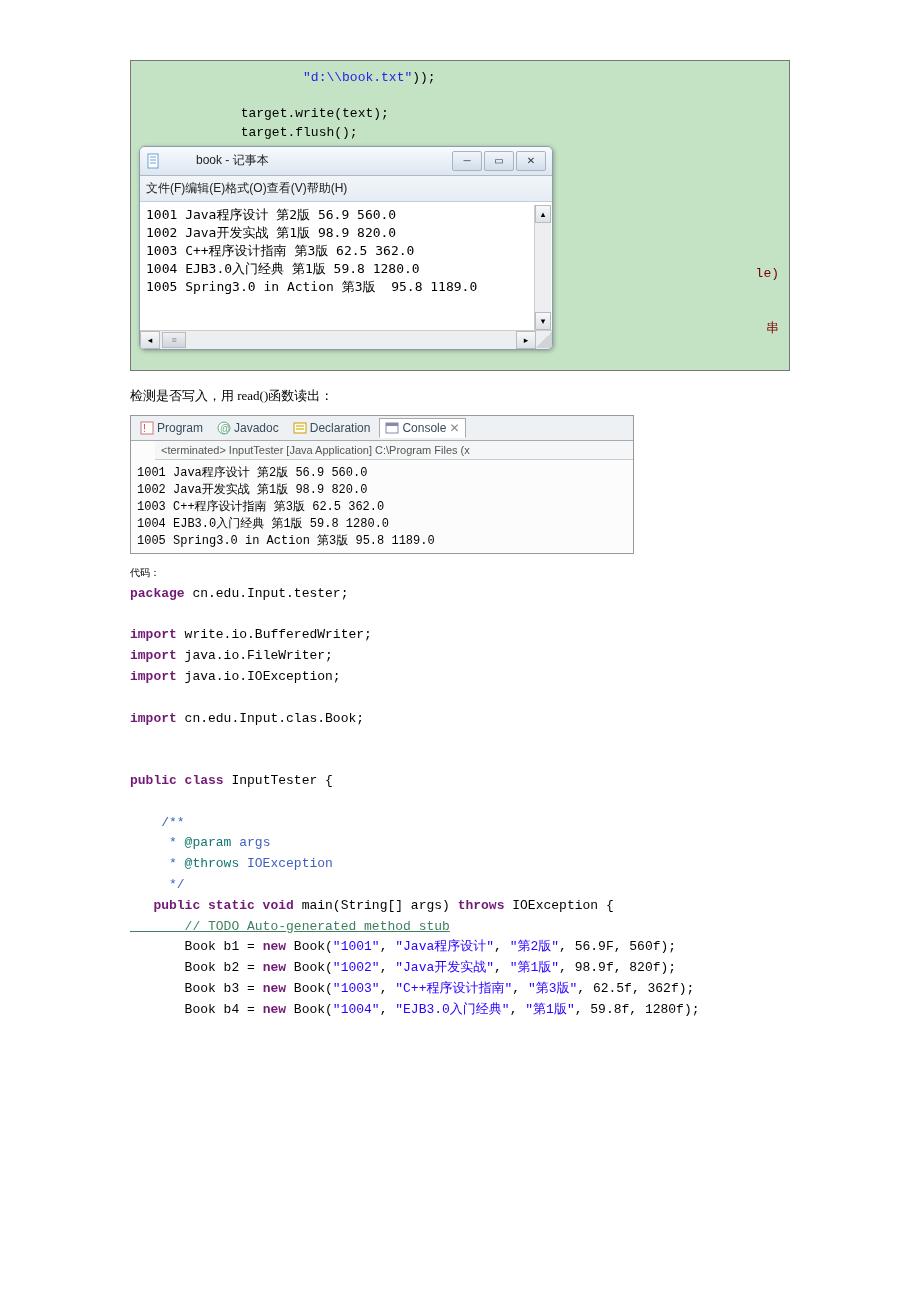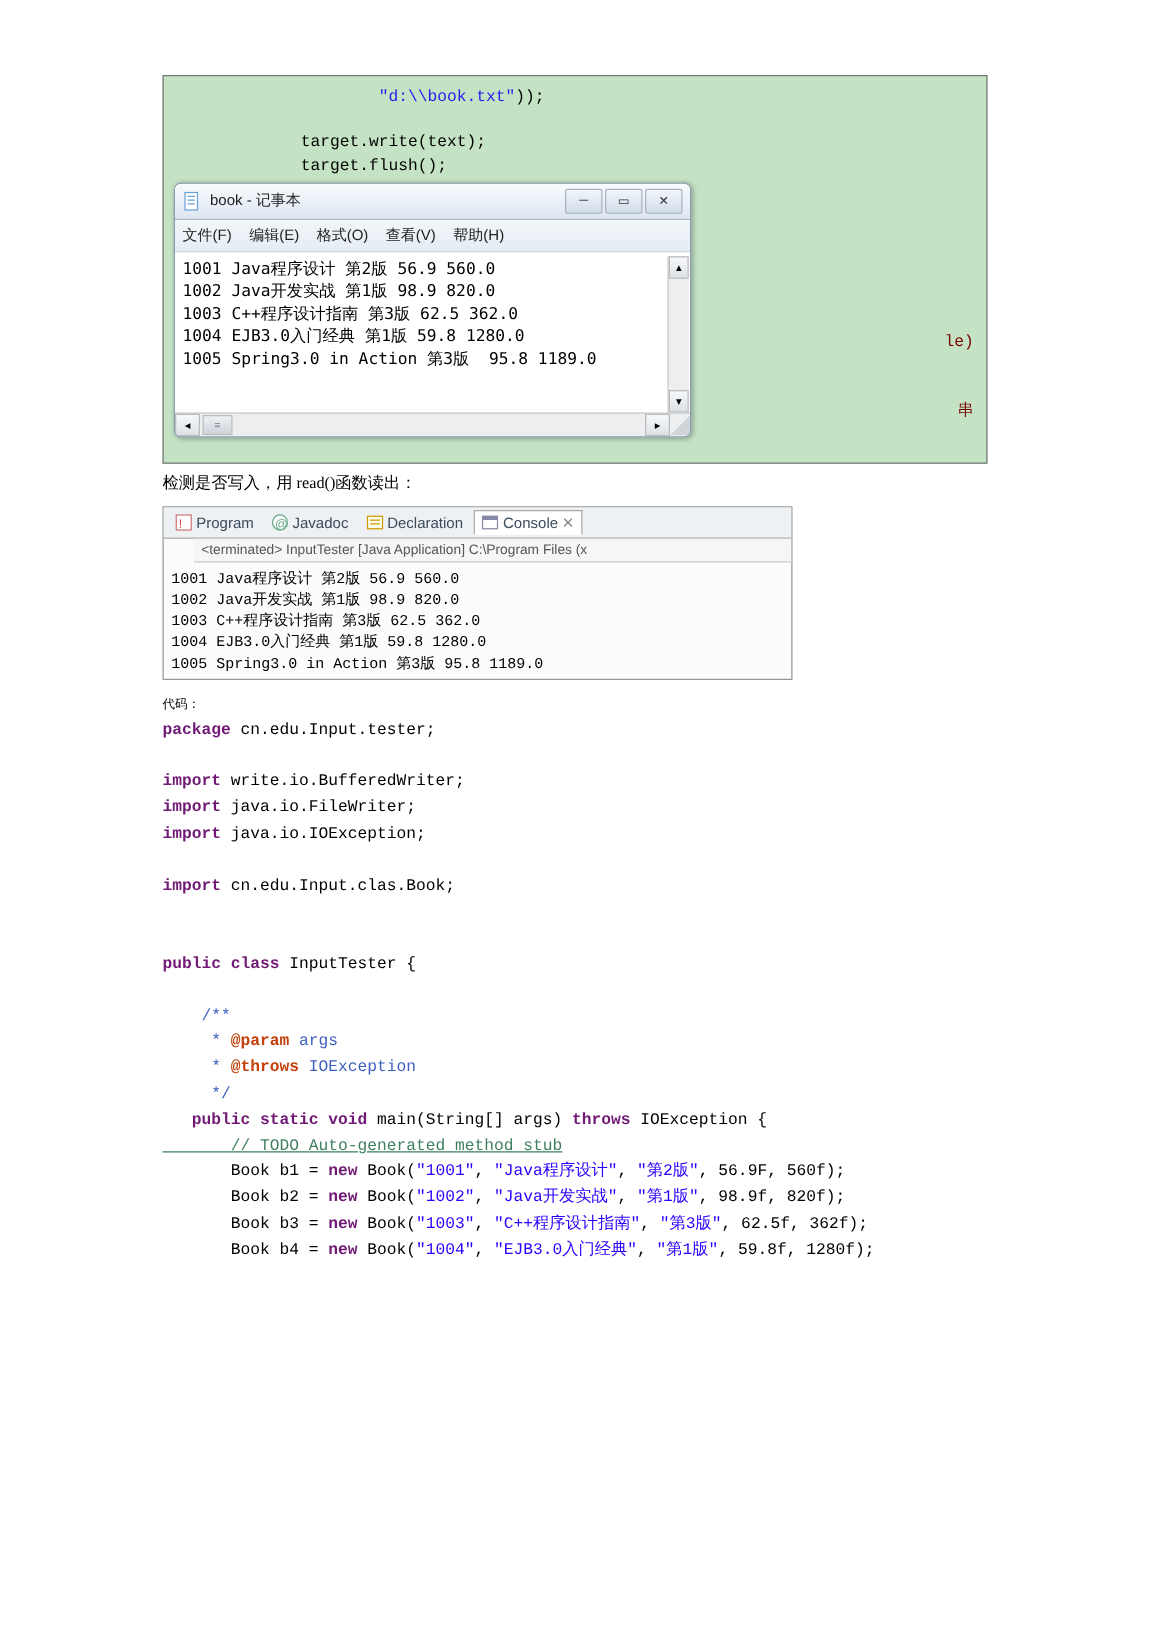--- a/index.html
+++ b/index.html
@@ -1,50 +1,50 @@
 <!DOCTYPE html>
 <html><head>
   <meta charset="utf-8">
   <style>
     body { font-family: "SimSun", serif; margin: 0; padding: 60px 130px; background: #fff; width: 920px; box-sizing: border-box; font-size: 13px; }
     .editor-bg { background: #c4e2c4; border: 1px solid #777; padding: 8px 0 16px 0; position: relative; }
     .code-behind { font-family: "Courier New", monospace; color: #000; white-space: pre; padding: 0 16px; line-height: 1.4; }
     .code-behind .str { color: #2424ed; }
     .notepad-window { position: relative; margin: 4px 8px; background: linear-gradient(#fdfdfd,#e8eef5); border: 1px solid #8a9db0; border-radius: 6px; box-shadow: 1px 1px 4px rgba(0,0,0,0.3); width: 412px; overflow: hidden; }
-    .titlebar { display: flex; align-items: center; padding: 4px 6px; background: linear-gradient(#f8fbfe,#dde6f0); border-bottom: 1px solid #b0b8c2; }
+    .titlebar { display: flex; align-items: center; padding: 4px 6px; background: linear-gradient(#f8fbfe,#dde6f0); border-bottom: 1px solid #b0b8c2; gap: 28px; }
     .titlebar .icon { width: 16px; height: 16px; display: inline-flex; margin-right: 6px; }
     .titlebar .title { flex: 1; font-family: "Microsoft YaHei", sans-serif; font-size: 12px; color: #222; }
     .winbtn-group { display: flex; gap: 2px; }
     .winbtn { width: 28px; height: 18px; background: linear-gradient(#f2f6fb,#d2dde9); border: 1px solid #a8b3c0; border-radius: 2px; display: flex; align-items: center; justify-content: center; font-size: 10px; color: #333; font-family: "Segoe UI Symbol", sans-serif; }
-    .menubar { background: linear-gradient(#f2f6fa,#e5ecf3); padding: 4px 6px; font-family: "Microsoft YaHei", sans-serif; font-size: 12px; color: #222; border-bottom: 1px solid #c5ced8; display: flex; gap: 14px; }
+    .menubar { background: linear-gradient(#f2f6fa,#e5ecf3); padding: 4px 6px; font-family: "Microsoft YaHei", sans-serif; font-size: 12px; color: #222; border-bottom: 1px solid #c5ced8; display: flex; }
     .np-content { background: #fff; padding: 4px 6px; font-family: "SimSun", monospace; font-size: 13px; white-space: pre; min-height: 120px; }
     .np-scroll { display: flex; align-items: center; background: #eceef0; border-top: 1px solid #ccc; height: 18px; }
     .sb-btn { width: 18px; height: 16px; background: linear-gradient(#f6f8fa,#dde1e6); border: 1px solid #bbb; display: flex; align-items: center; justify-content: center; font-size: 9px; }
     .sb-thumb { width: 22px; height: 14px; background: linear-gradient(#eef1f4,#ced4db); border: 1px solid #bbb; margin-left: 2px; display:flex; align-items:center; justify-content:center; }
     .sb-thumb::before{content:"≡";font-size:9px;color:#777;}
     .side-hints { position: absolute; right: 10px; font-family: "Courier New", monospace; color: #000; }
     .side-hint-1 { top: 205px; color:#7a0000;margin-left:29px; }
     .side-hint-2 { top: 258px; color:#7a0000; }
     .np-right-scroll { position:absolute; right:1px; top:58px; bottom:19px; width:16px; background:#eceef0; border-left:1px solid #ccc; display:flex; flex-direction:column; }
     .np-right-scroll .arr{height:16px; display:flex;align-items:center;justify-content:center;font-size:9px;background:linear-gradient(#f6f8fa,#dde1e6);border:1px solid #bbb;}
     .np-right-scroll .track{flex:1;}
-    .desc-line { margin: 6px 0 10px; font-size: 13px; }
+    .desc-line { margin: 16px 0 10px; font-size: 13px; }
     .eclipse-console { border: 1px solid #999; background: #fcfcfc; width: 502px; margin-bottom: 12px; }
     .ec-tabs { display: flex; align-items: center; background: #eef1f3; border-bottom: 1px solid #aaa; padding: 2px 4px; font-family: "Microsoft YaHei", sans-serif; font-size: 12px; gap: 4px; }
     .ec-tab { display: flex; align-items: center; gap: 3px; padding: 2px 5px; color: #3a4b5c; }
     .ec-tab.active { background: #fff; border: 1px solid #aaa; border-bottom: 1px solid #fff; }
     .ec-icon { width: 14px; height: 14px; display: inline-flex; }
     .ec-status { font-family: "Microsoft YaHei", sans-serif; font-size: 11px; color: #555; padding: 3px 6px; background: #f5f6f7; border-bottom: 1px solid #ccc; margin-left: 24px; }
     .ec-out { font-family: "Courier New", monospace; font-size: 12px; white-space: pre; padding: 4px 6px; }
     .section-label { font-size: 10px; margin: 8px 0 4px; }
     .java-code { font-family: "Courier New", monospace; font-size: 13px; white-space: pre; line-height: 1.6; }
     .java-code .kw { color: #701a75; font-weight: bold; }
     .java-code .cm { color: #3f7f5f; text-decoration: underline; }
     .java-code .jd { color: #3f5fbf; }
-    .java-code .tag { color: #c2410c; font-weight: bold; }
+    .java-code .tag { color: #0f766e; font-weight: normal; }
     .java-code .str2 { color: #2a00ff; }
   </style>
 </head>
 <body>
 
 <div class="editor-bg">
   <div class="code-behind">                    <span class="str">"d:\\book.txt"</span><span>));</span>
 
             <span>target.write(text);</span>
             <span>target.flush();</span></div>

